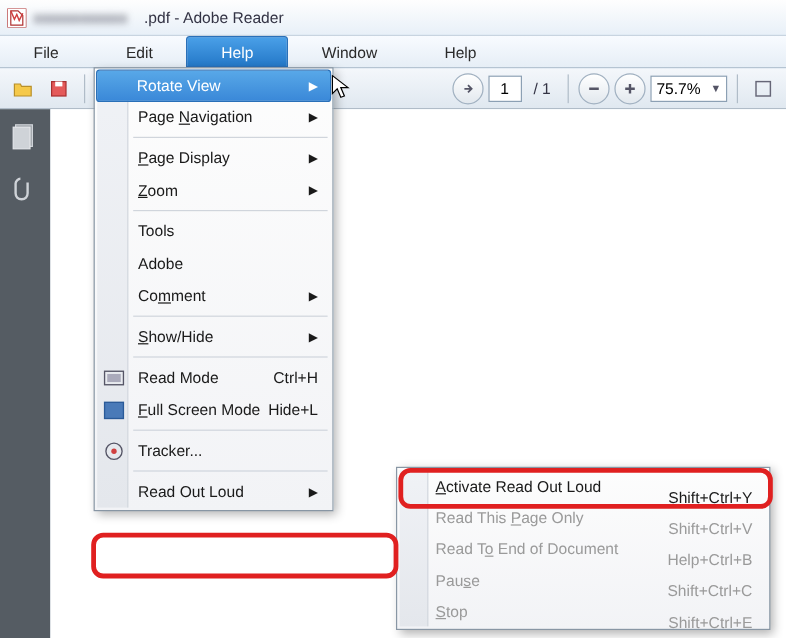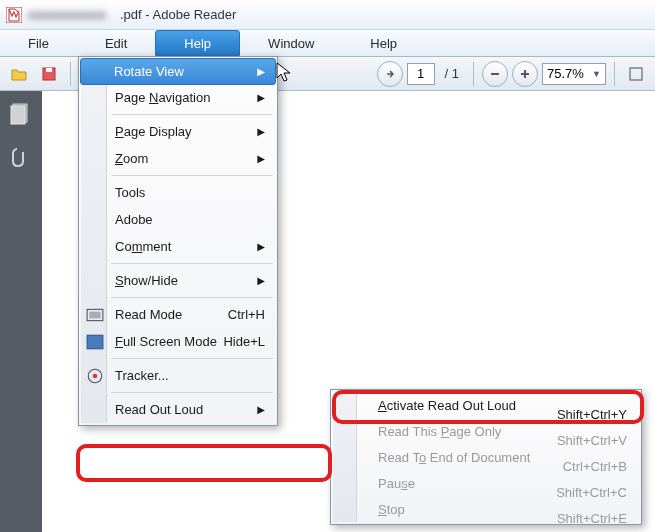--- a/index.html
+++ b/index.html
@@ -32,21 +32,21 @@
   .mi.hover .arrow { color:#fff; }
   .mi .shortcut { margin-left:auto; color:#1a1a1a; }
   .msep { height:1px; background:#d0d5dc; margin:3px 2px 3px 30px; }
   .mi .micon { position:absolute; left:5px; width:18px; height:18px; display:flex; align-items:center; justify-content:center; }
   .underline { text-decoration: underline; text-decoration-skip-ink: none; }
   .red-box-1 { position:absolute; border:4px solid #e02020; border-radius:10px; left:76px; top:444px; width:256px; height:38px; z-index:30; pointer-events:none; }
   .red-box-2 { position:absolute; border:4px solid #e02020; border-radius:10px; left:332px; top:390px; width:312px; height:34px; z-index:30; pointer-events:none; }
   
   .submenu { position:absolute; top:389px; left:330px; width:312px; background:linear-gradient(#fdfdfd,#f2f3f6); border:1px solid #8896a4; box-shadow:3px 3px 8px rgba(0,0,0,0.3); z-index:20; padding:2px; }
   .submenu .iconcol { width:24px; }
-  .smi { position:relative; display:flex; align-items:center; height:26px; padding-left:45px; padding-right:12px; color:#1a1a1a; }
+  .smi { position:relative; display:flex; align-items:center; height:26px; padding-left:30px; padding-right:12px; color:#1a1a1a; }
   .smi.disabled { color:#9a9a9a; }
   .smi .shortcut { margin-left:auto;margin-top:18px; }
   .cursor { position:absolute; left:276px; top:62px; z-index:40; pointer-events:none; }
 </style>
 </head>
 <body>
 
 <div class="titlebar">
   <span class="app-icon">
     <svg viewBox="0 0 16 16">
@@ -201,21 +201,21 @@
   <div class="smi">
     <span><span id="act"><span class="underline">A</span>ctivate Read Out Loud</span></span>
     <span class="shortcut">Shift+Ctrl+Y</span>
   </div>
   <div class="smi disabled">
     <span><span id="rp">Read This <span class="underline">P</span>age Only</span></span>
     <span class="shortcut">Shift+Ctrl+V</span>
   </div>
   <div class="smi disabled">
     <span><span id="re">Read T<span class="underline">o</span> End of Document</span></span>
-    <span class="shortcut">Ctrl+Ctrl+B</span>
+    <span class="shortcut">Help+Ctrl+B</span>
   </div>
   <div class="smi disabled">
     <span><span id="pa">Pau<span class="underline">s</span>e</span></span>
     <span class="shortcut">Shift+Ctrl+C</span>
   </div>
   <div class="smi disabled">
     <span><span id="st"><span class="underline">S</span>top</span></span>
     <span class="shortcut">Shift+Ctrl+E</span>
   </div>
 </div>

